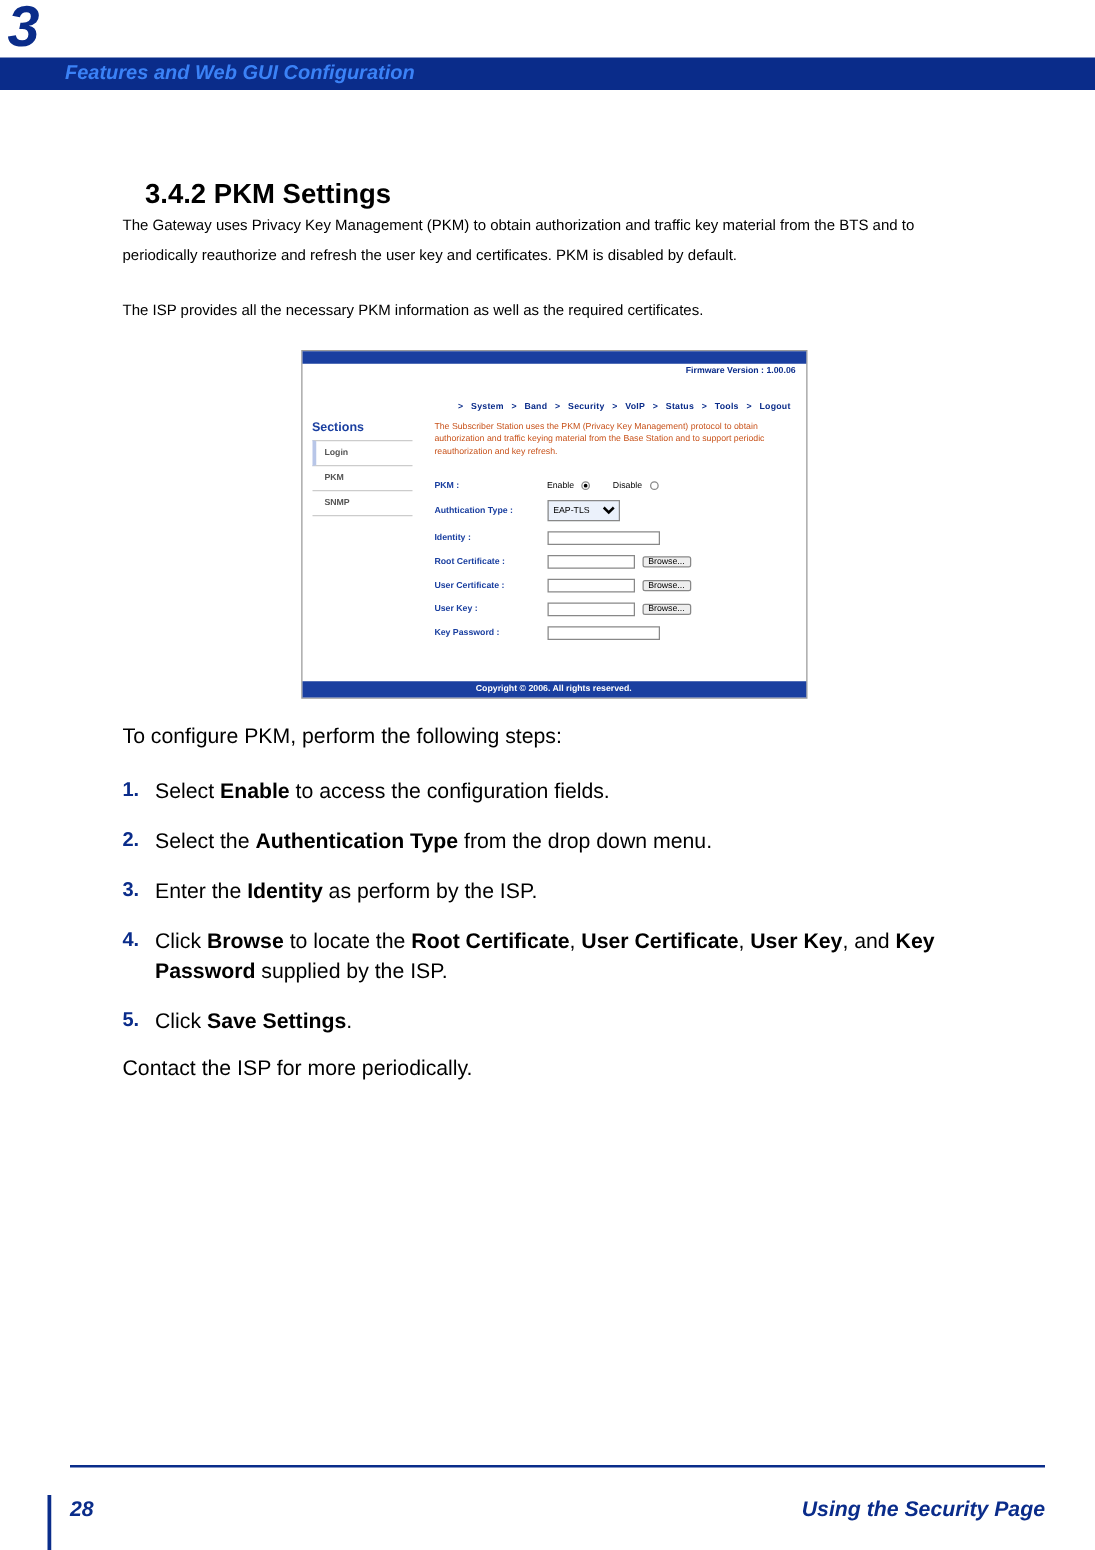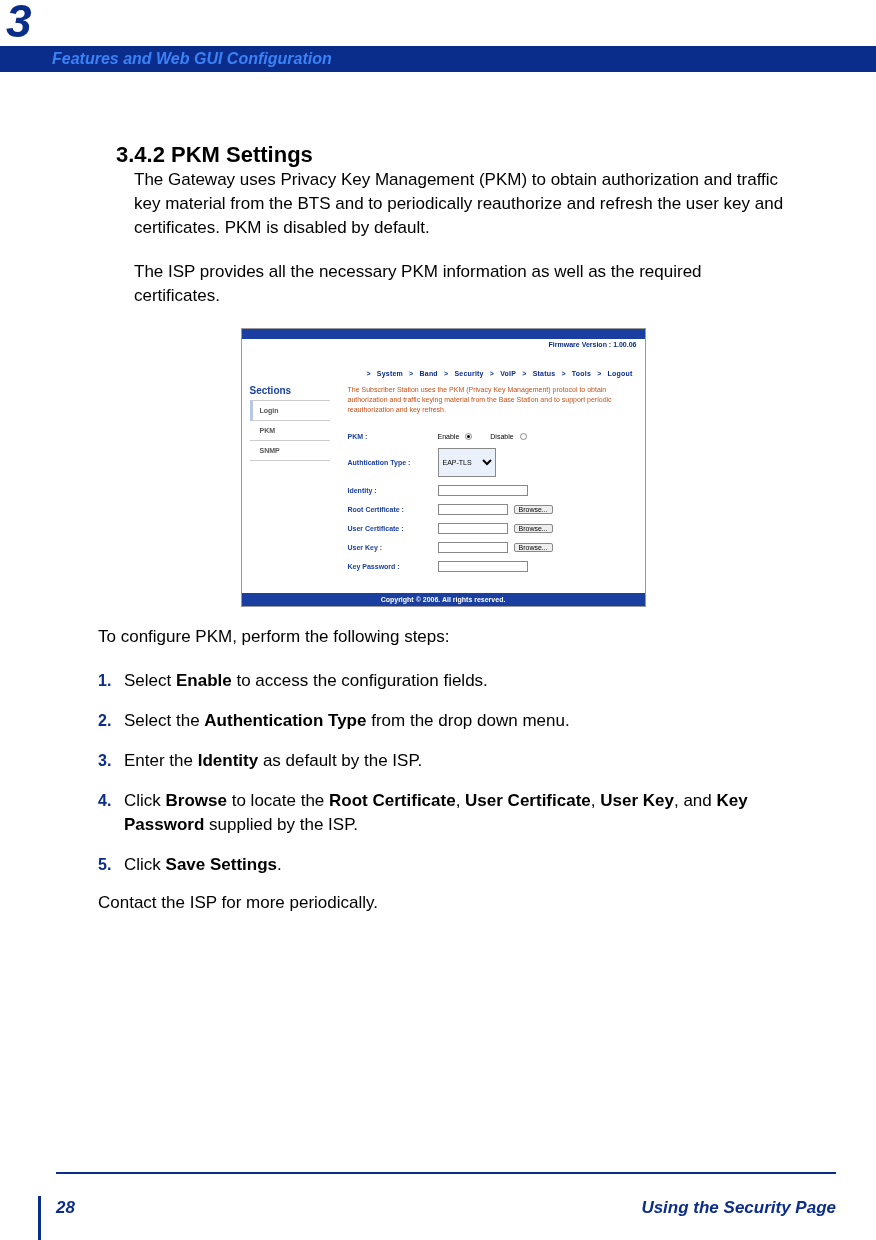--- a/index.html
+++ b/index.html
@@ -5,42 +5,42 @@
   * { box-sizing: border-box; margin: 0; padding: 0; }
   html, body { width: 876px; height: 1240px; background: #fff; font-family: Arial, Helvetica, sans-serif; color: #000; }
   .page { position: relative; width: 876px; height: 1240px; }
 
   .chapter-num { position: absolute; top: -6px; left: 6px; color: #0a2c8a; font-style: italic; font-weight: bold; font-size: 46px; font-family: "Arial Black", Arial, sans-serif; }
   .header-bar { position: absolute; top: 46px; left: 0; width: 876px; height: 26px; background: #0a2c8a; }
   .header-title { position: absolute; top: 46px; left: 52px; color: #3b82f6; font-weight: bold; font-style: italic; font-size: 16px; line-height: 26px; }
 
   .content { position: absolute; top: 142px; left: 98px; width: 690px; }
   .section-heading { font-size: 22px; font-weight: bold; font-family: Arial, sans-serif; margin-left: 18px; }
-  .para { font-size: 17px; line-height: 24px; font-family: Arial, sans-serif; margin-bottom: 20px; margin-left: 36px; }
+  .para { font-size: 12px; line-height: 24px; font-family: Arial, sans-serif; margin-bottom: 20px; }
   .para2 { margin-top: 6px; }
 
   .screenshot-wrap { width: 405px; margin: 8px auto 20px auto; border: 1px solid #999; background: #fff; font-size: 7px; font-family: Verdana, Arial, sans-serif; }
   .ss-top { height: 10px; background: #1a3fa0; }
   .ss-ver { text-align: right; padding: 2px 8px 0 0; font-weight: bold; color: #0a2c8a; font-size: 7px; }
   .ss-nav { text-align: right; padding: 22px 8px 6px 0; color: #0a2c8a; font-weight: bold; font-size: 7px; letter-spacing: .2px; }
   .ss-nav span { margin: 0 4px; }
   .ss-body { display: flex; padding: 2px 8px 10px 8px; min-height: 210px; }
   .ss-sections { width: 80px; flex: none; }
   .ss-sections-title { color: #1a3fa0; font-weight: bold; font-size: 10px; margin-bottom: 4px; }
   .ss-side-item { border-bottom: 1px solid #ccc; padding: 6px 2px 6px 10px; color: #555; font-size: 7px; font-weight: bold; }
   .ss-side-item.first { border-top: 1px solid #ccc; border-left: 3px solid #b8c6e8; padding-left: 7px; }
   .ss-main { flex: 1; padding-left: 18px; }
   .ss-desc { color: #c8521a; font-size: 7px; line-height: 10px; margin-bottom: 18px; }
   .ss-row { display: flex; align-items: center; margin-bottom: 8px; }
   .ss-label { color: #1a3fa0; font-weight: bold; font-size: 7px; width: 90px; flex: none; }
   .ss-ctl { font-size: 7px; color: #000; display: flex; align-items: center; gap: 6px; }
   .ss-input { width: 90px; height: 11px; border: 1px solid #888; background: #fff; }
   .ss-input-sm { width: 70px; }
   .ss-btn { border: 1px solid #888; border-radius: 2px; padding: 0 4px; font-size: 7px; background: #eee; }
-  .ss-select { border: 1px solid #888; height: 29px; font-size: 7px; width: 58px; background: #ebf1fb; }
+  .ss-select { border: 1px solid #888; height: 17px; font-size: 7px; width: 58px; background: #ebf1fb; }
   .ss-radio { width: 7px; height: 7px; border: 1px solid #888; border-radius: 50%; display: inline-block; position: relative; }
   .ss-radio.checked::after { content:""; position:absolute; top:1px; left:1px; width:3px; height:3px; background:#000; border-radius:50%; }
   .ss-actions { text-align: right; padding: 6px 12px 6px 0; color: #1a3fa0; font-weight: bold; font-size: 8px; }
   .ss-actions .sep { color: #6aa; margin: 0 4px; }
   .ss-foot { background: #1a3fa0; color: #fff; text-align: center; font-size: 7px; padding: 3px 0; font-weight: bold; }
 
   .steps-intro { font-size: 17px; margin-bottom: 22px; }
   ol.steps { list-style: none; padding: 0; }
   ol.steps li { display: flex; margin-bottom: 16px; font-size: 17px; line-height: 24px; }
   ol.steps .num { color: #0a2c8a; font-weight: bold; width: 26px; flex: none; font-size: 16px; }
@@ -158,21 +158,21 @@
       <li>
         <span class="num">1.</span>
         <span class="txt"><span>Select </span><span class="b">Enable</span><span> to access the configuration fields.</span></span>
       </li>
       <li>
         <span class="num">2.</span>
         <span class="txt"><span>Select the </span><span class="b">Authentication Type</span><span> from the drop down menu.</span></span>
       </li>
       <li>
         <span class="num">3.</span>
-        <span class="txt"><span>Enter the </span><span class="b">Identity</span><span> as default by the ISP.</span></span>
+        <span class="txt"><span>Enter the </span><span class="b">Identity</span><span> as perform by the ISP.</span></span>
       </li>
       <li>
         <span class="num">4.</span>
         <span class="txt"><span>Click </span><span class="b">Browse</span><span> to locate the </span><span class="b">Root Certificate</span><span>, </span><span class="b">User Certificate</span><span>, </span><span class="b">User Key</span><span>, and </span><span class="b">Key Password</span><span> supplied by the ISP.</span></span>
       </li>
       <li>
         <span class="num">5.</span>
         <span class="txt"><span>Click </span><span class="b">Save Settings</span><span>.</span></span>
       </li>
     </ol>

